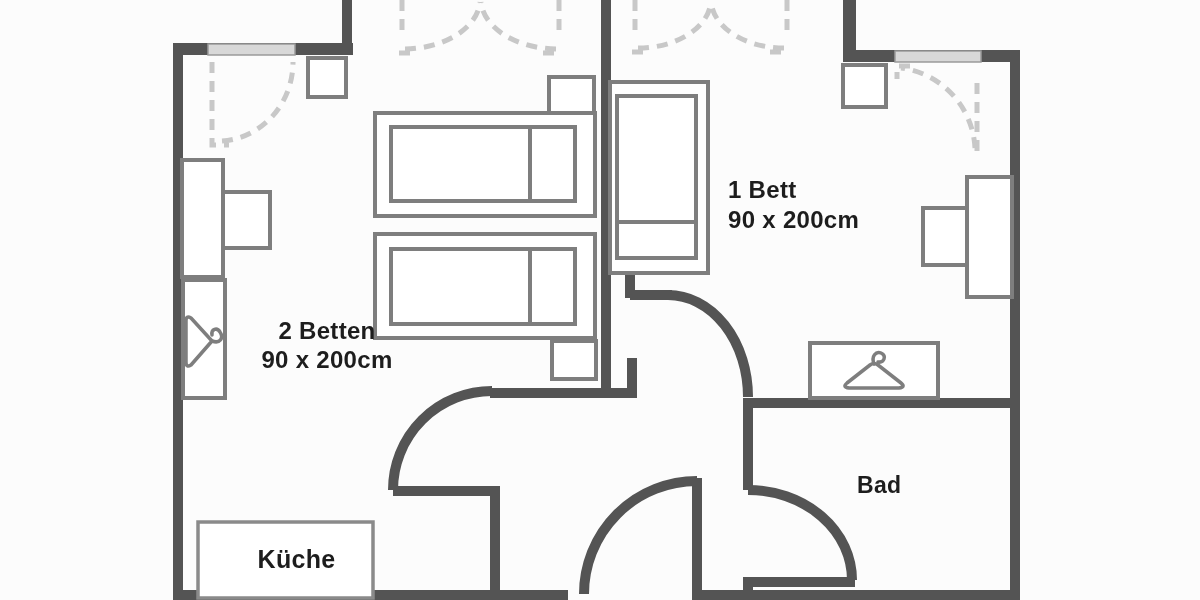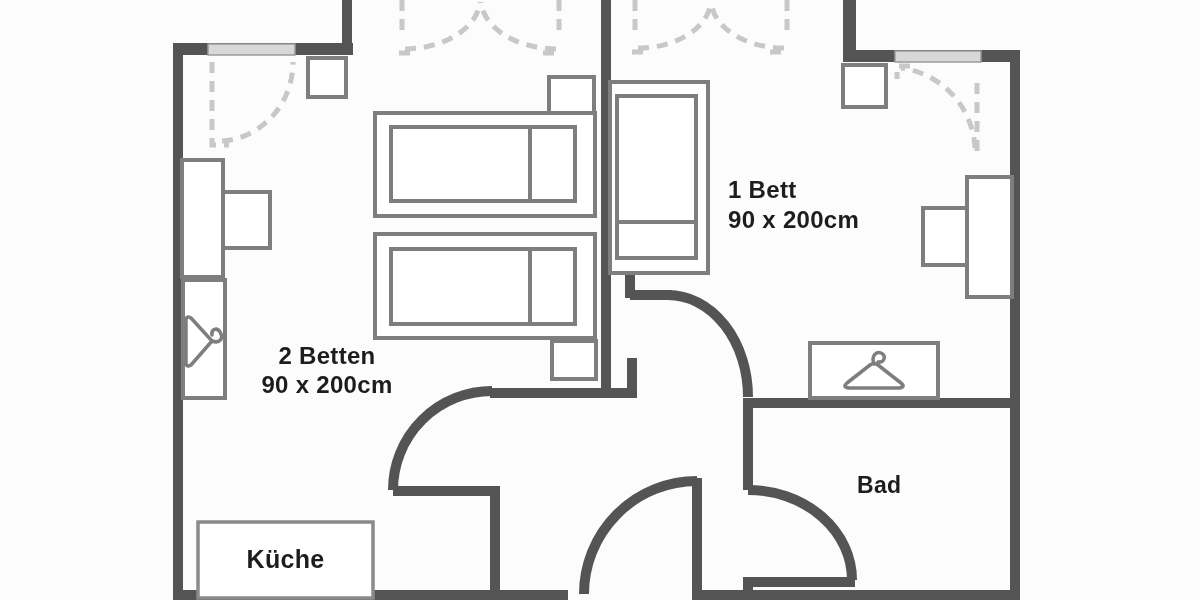--- a/index.html
+++ b/index.html
@@ -7,25 +7,25 @@
     position:relative;width:1200px;height:600px;overflow:hidden;
     background:#fcfcfc;
     font-family:"Liberation Sans",sans-serif;
   }
   #plan-svg{position:absolute;left:0;top:0;}
   .plan-label{
     position:absolute;color:#1d1d1d;font-weight:bold;
     font-size:24px;line-height:29px;letter-spacing:0.3px;
     white-space:nowrap;
   }
-  .lbl-center{text-align:center;margin-top:25px;}
+  .lbl-center{text-align:center;}
   #label-bedroom-left{left:237px;top:316px;width:180px;}
   #label-bedroom-right{left:728px;top:165px;text-align:left;line-height:30px;margin-top:10px;}
   #label-bathroom{left:857px;top:471px;width:80px;text-align:left;font-size:23px;}
-  #label-kitchen{left:198px;top:545px;width:175px;text-align:center;font-size:25px;}
+  #label-kitchen{left:198px;top:545px;width:175px;text-align:center;font-size:25px;padding-left:11px;}
 </style>
 </head>
 <body>
 
 <div id="stage">
 
   <svg id="plan-svg" width="1200" height="600" viewBox="0 0 1200 600">
 
     <rect x="0" y="0" width="1200" height="600" fill="#fcfcfc"></rect>
 

